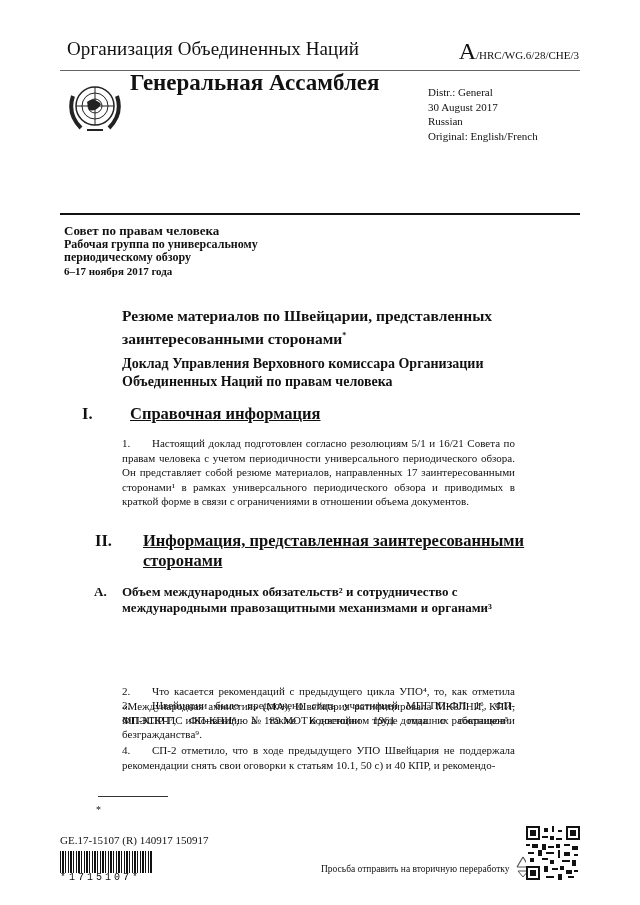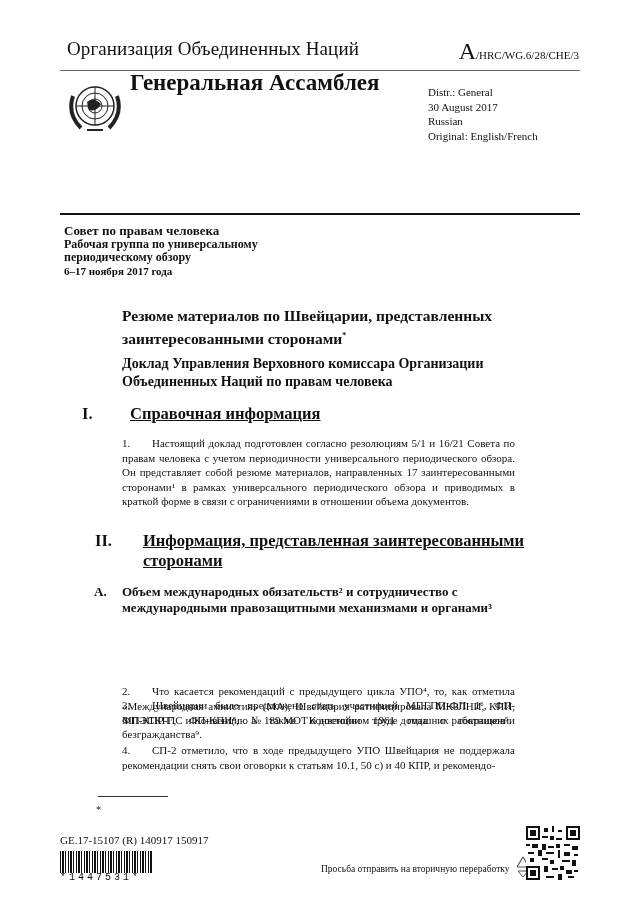--- a/index.html
+++ b/index.html
@@ -102,21 +102,21 @@
 <div class="abs para" style="top:698px;"><span class="pn">3.</span><span>Швейцарии было предложено стать участницей МПГПП-ФП 1⁶, ФП-МПЭСКП⁷, ФП-КПИ⁸, а также Конвенции 1961 года о сокращении безгражданства⁹.</span></div>
 <div class="abs para" style="top:743px;"><span class="pn">4.</span><span>СП-2 отметило, что в ходе предыдущего УПО Швейцария не поддержала рекомендации снять свои оговорки к статьям 10.1, 50 с) и 40 КПР, и рекомендо-</span></div>
 
 <div class="abs fn-rule"></div>
 <div class="abs footnote">
   <span class="star">*</span>
 </div>
 
 <div class="abs ref">GE.17-15107  (R)  140917  150917</div>
 <div class="abs barcode"></div>
-<div class="abs barcode-num">*1447531*</div>
+<div class="abs barcode-num">*1715107*</div>
 <div class="abs recycle-text">Просьба отправить на вторичную переработку</div>
 <svg class="abs recycle-icon" viewBox="0 0 22 24">
   <path d="M11 2 L17 12 M17 12 L5 12 M5 12 L11 2" fill="none" stroke="#555" stroke-width="1.2"></path>
   <path d="M6 16 L16 16 L11 22 Z" fill="none" stroke="#555" stroke-width="1"></path>
 </svg>
 <svg class="abs qr" viewBox="0 0 27 27" shape-rendering="crispEdges">
   <rect x="0" y="0" width="27" height="27" fill="#fff"></rect>
   <g fill="#111">
     <rect x="0" y="0" width="7" height="7"></rect>
       <rect x="20" y="0" width="7" height="7"></rect>

